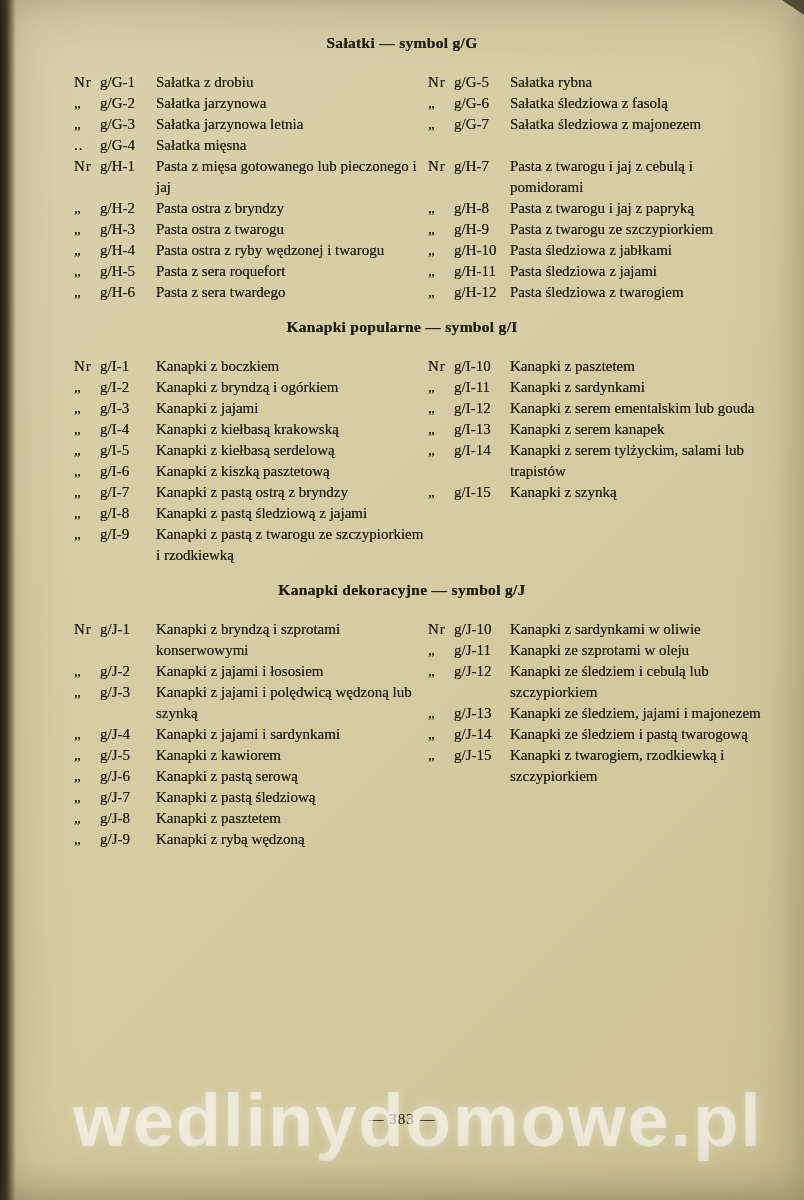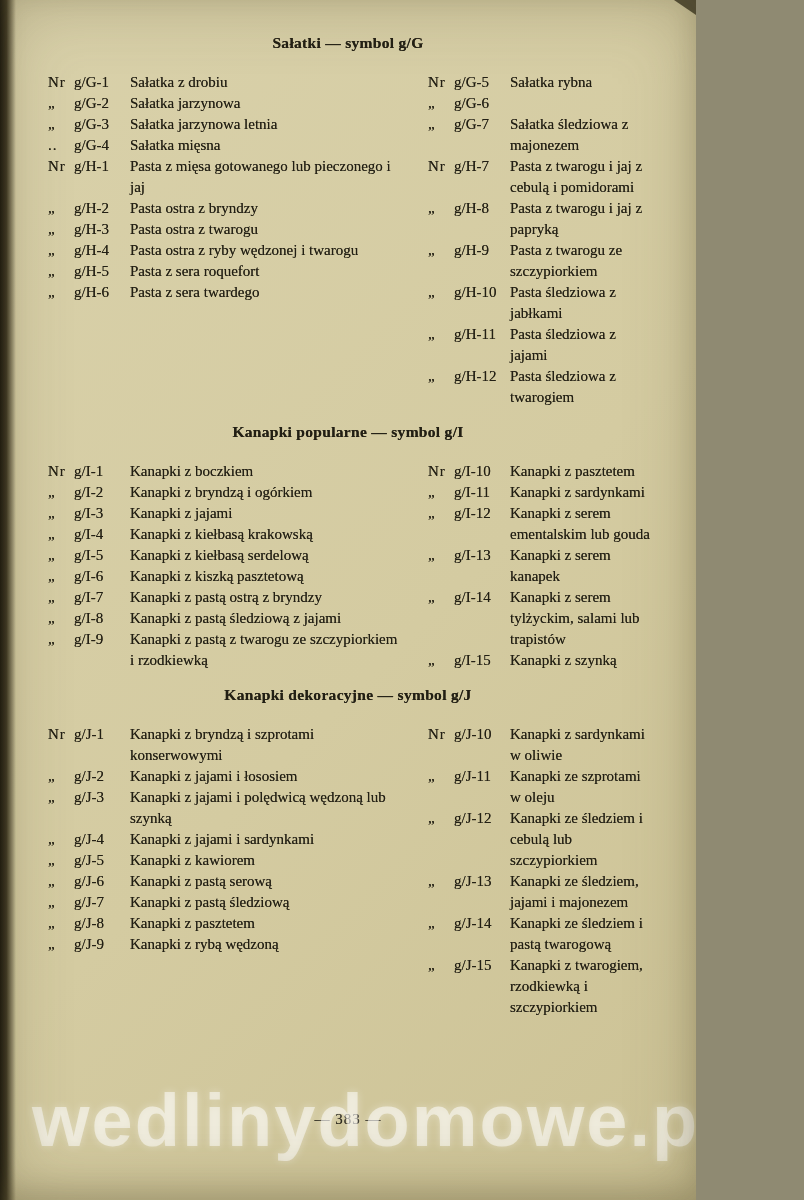--- a/index.html
+++ b/index.html
@@ -1,21 +1,21 @@
 <!DOCTYPE html>
 <html lang="pl"><head>
 <meta charset="utf-8">
 <style>
   * { margin:0; padding:0; box-sizing:border-box; }
   html,body { width:804px; height:1200px; }
   body { font-family:"Liberation Serif", serif; background:#8f8a72; }
 
   .page{
     position:relative;
-    width:696px; height:1200px;
+    width:804px; height:1200px;
     overflow:hidden;
     background:linear-gradient(135deg,#d9d1aa 0%, #d4cba1 55%, #ccc295 100%);
     color:#221f14;
     padding-top:34px;
   }
   
   .binding{
     position:absolute; left:0; top:0; bottom:0; width:16px;
     background:linear-gradient(90deg,#14120b 0%, #3b3522 40%, rgba(59,53,34,0) 100%);
     z-index:3;
@@ -39,22 +39,22 @@
     font-weight:700;
     font-size:15.5px;
     letter-spacing:.3px;
     margin:15px 0 20px;
     text-shadow:0 0 .4px rgba(30,26,14,.8);
   }
   section:first-child .section-title{ margin-top:0; }
 
   .columns{
     display:flex;
-    gap:26px;
     padding:0 42px 0 48px;
+    margin-left:26px;
   }
   .column{ min-width:0; }
   .column-left{ flex:0 0 354px; }
   .column-right{ flex:1; }
 
   .row{
     display:flex;
     align-items:baseline;
     font-size:15px;
     line-height:21px;
@@ -124,20 +124,21 @@
           </div>
           <div class="column column-right">
             <div class="row">
               <span class="prefix">Nr</span>
               <span class="code">g/G-5</span>
               <span class="name">Sałatka rybna</span>
             </div>
             <div class="row">
               <span class="prefix">„</span>
               <span class="code">g/G-6</span>
+              <span class="name">Sałatka śledziowa z fasolą</span>
             </div>
             <div class="row">
               <span class="prefix">„</span>
               <span class="code">g/G-7</span>
               <span class="name">Sałatka śledziowa z majonezem</span>
             </div>
           </div>
         </div>
       </section>
       <section class="section">

